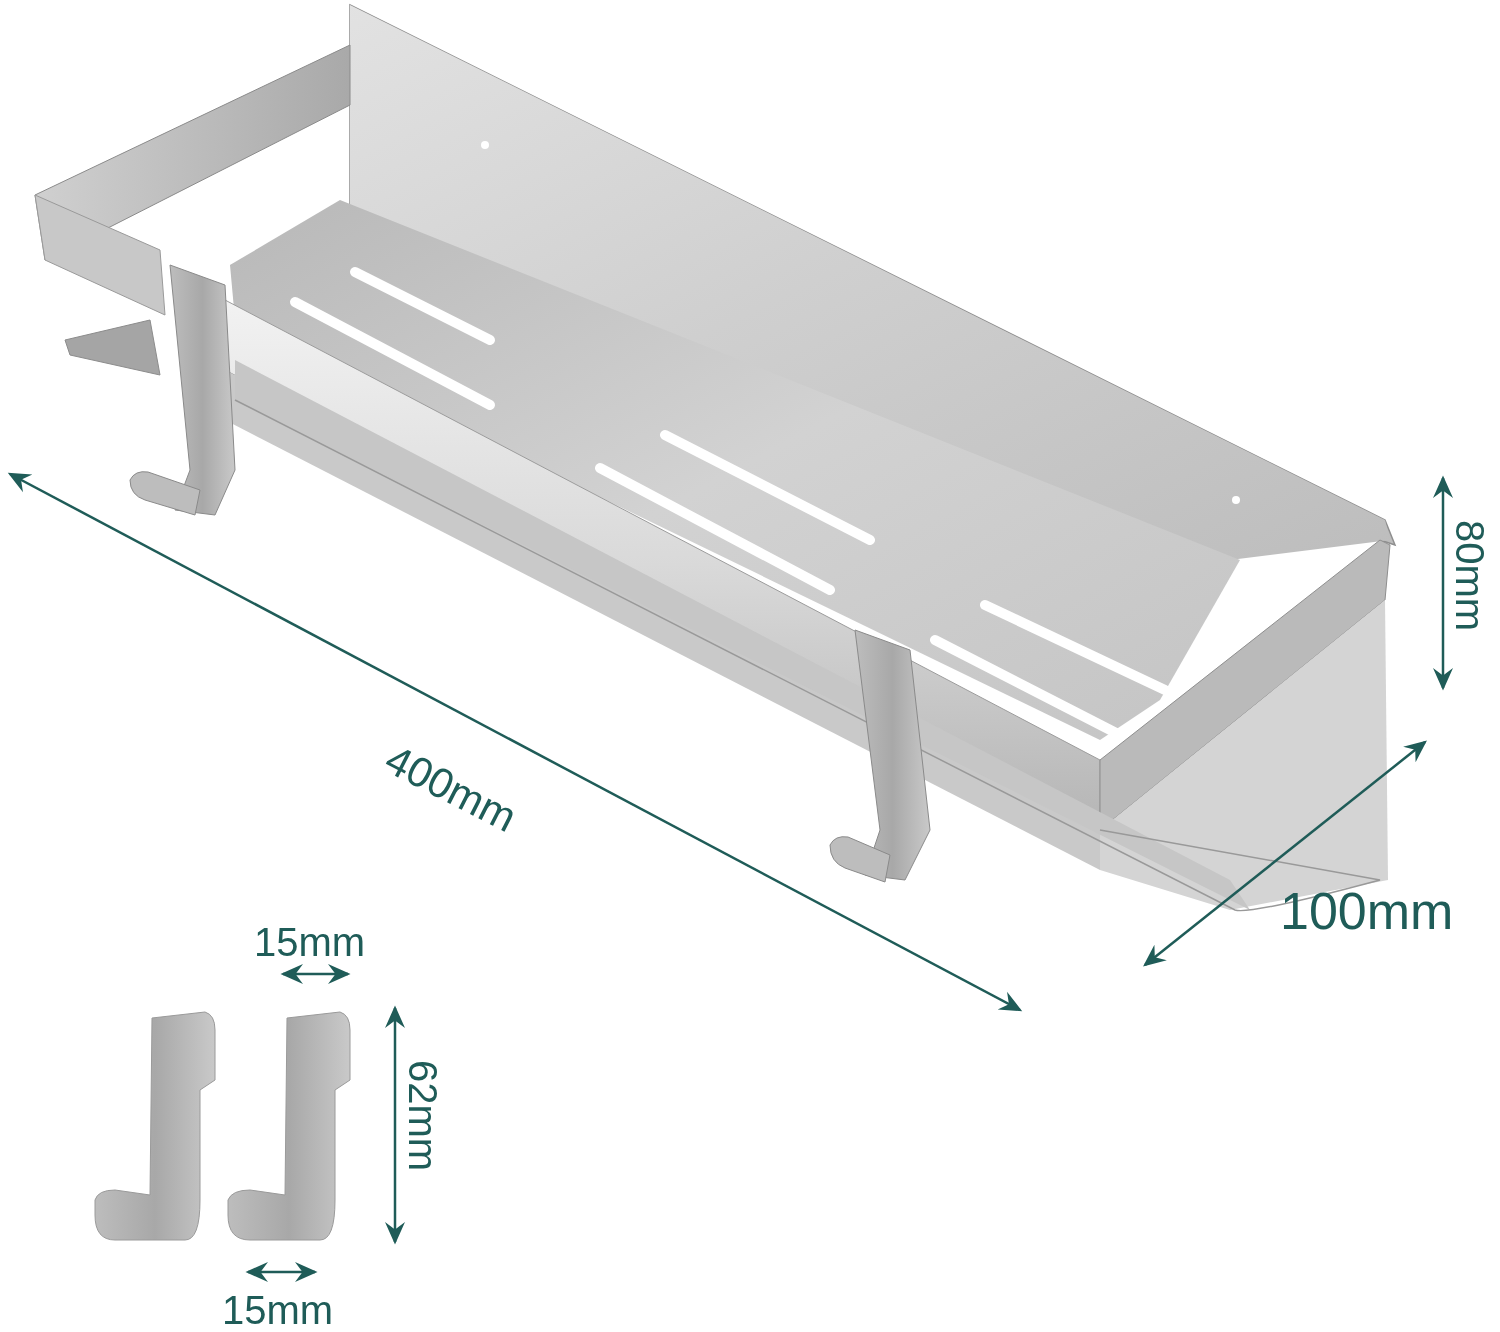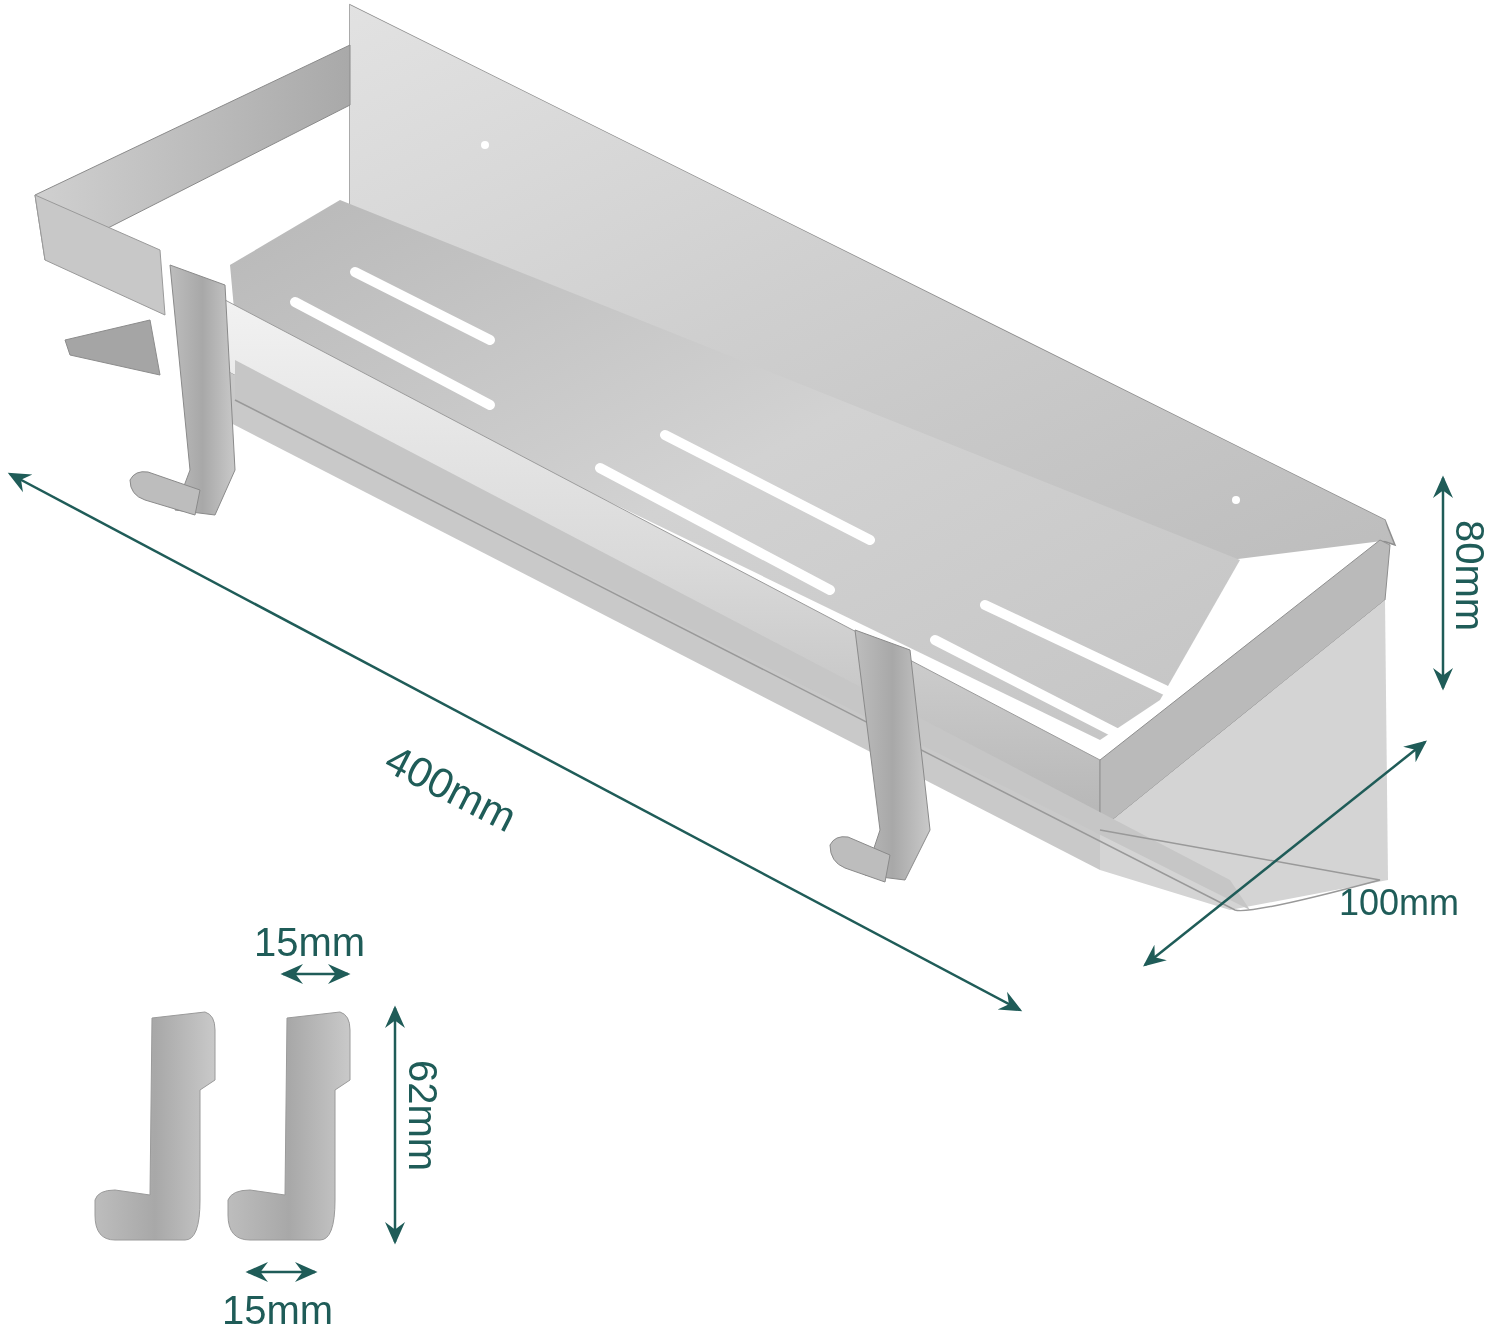--- a/index.html
+++ b/index.html
@@ -2,21 +2,21 @@
 <html><head>
   <meta charset="utf-8">
   <style>
     html, body { margin:0; padding:0; background:#ffffff; }
     body { width:1500px; height:1332px; position:relative; overflow:hidden; font-family:"Liberation Sans", sans-serif; }
     .stage { position:absolute; left:0; top:0; width:1500px; height:1332px; }
     svg.art { position:absolute; left:0; top:0; width:1500px; height:1332px; }
     .dim-label { position:absolute; color:#1f5c58; font-family:"Liberation Sans", sans-serif; font-size:38px; line-height:1; white-space:nowrap; }
     .lbl-400 { left:398px; top:738px; transform:rotate(27deg); transform-origin:left top; font-size:42px; }
     .lbl-80 { left:1448px; top:520px; transform:rotate(90deg); transform-origin:left top; font-size:40px; left:1490px; }
-    .lbl-100 { left:1339px; top:885px; font-size:36px; }
+    .lbl-100 { left:1280px; top:885px; font-size:52px; }
     .lbl-15a { left:254px; top:922px; font-size:40px; }
     .lbl-62 { left:443px; top:1060px; transform:rotate(90deg); transform-origin:left top; font-size:40px; }
     .lbl-15b { left:222px; top:1290px; font-size:40px; }
   </style>
 </head>
 <body>
 
 <div class="stage">
   <svg class="art" viewBox="0 0 1500 1332" xmlns="http://www.w3.org/2000/svg">
     <defs>

